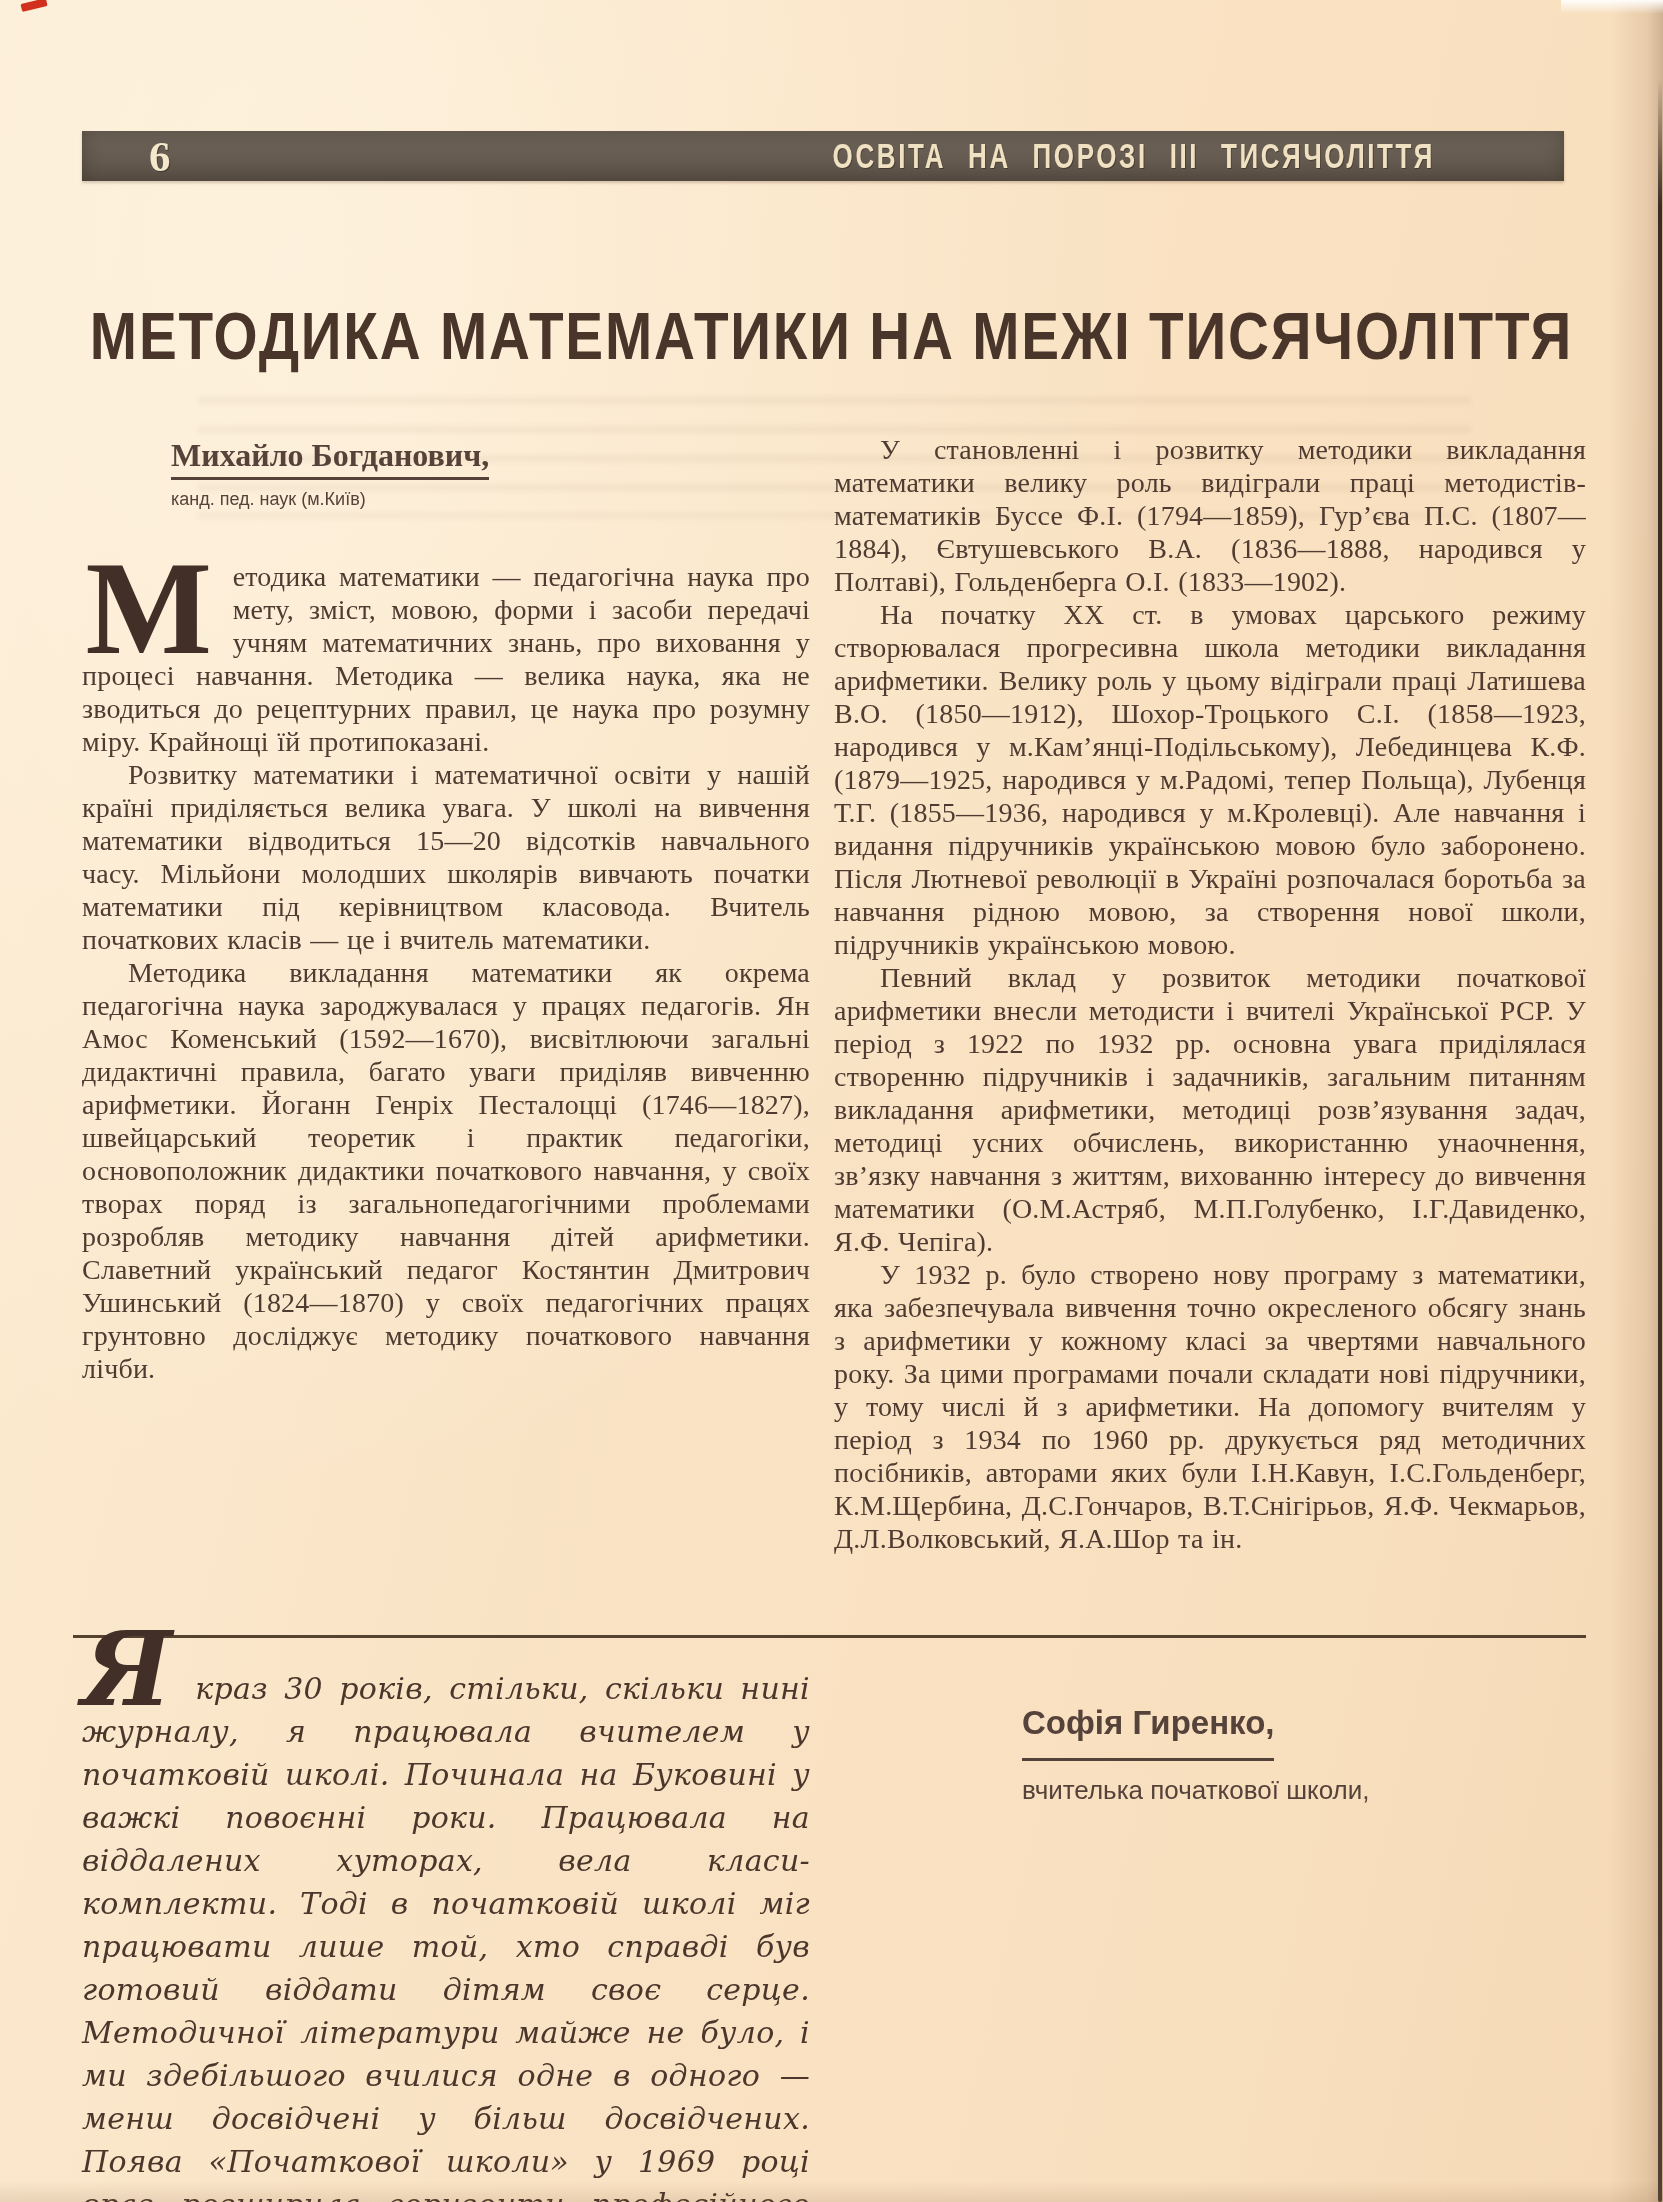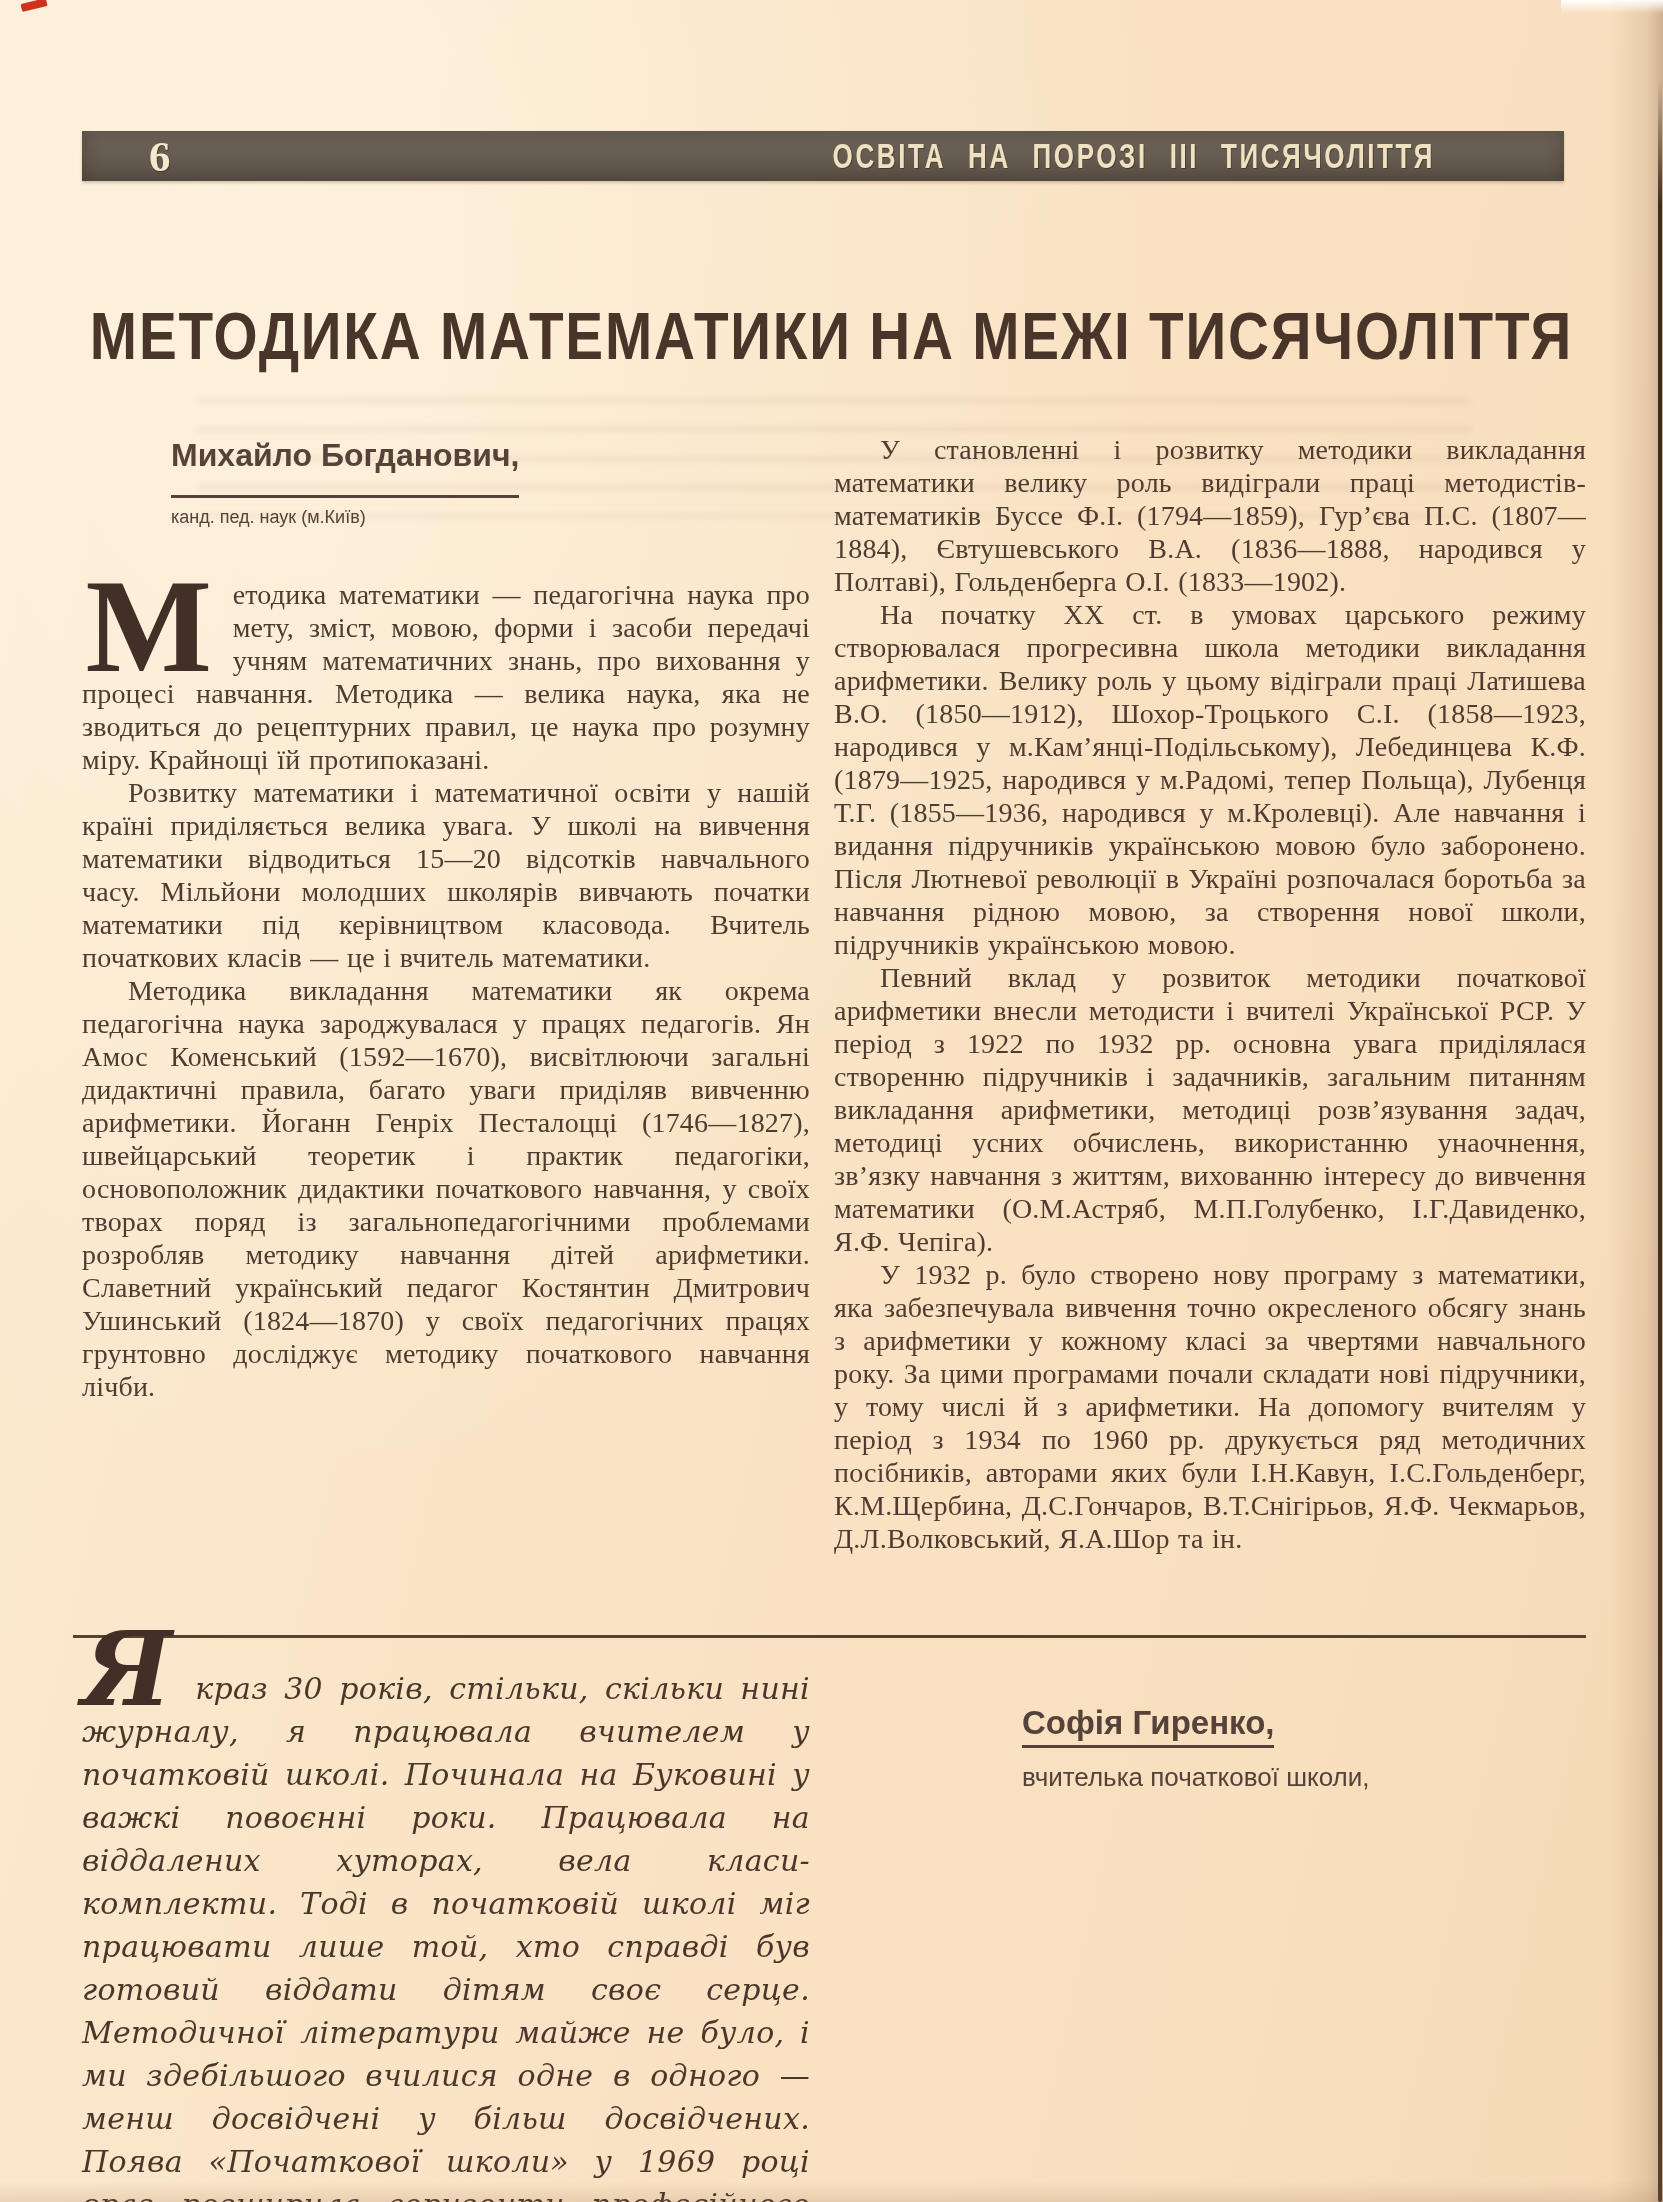--- a/index.html
+++ b/index.html
@@ -57,23 +57,23 @@
     white-space:nowrap;
   }
   
   .content{position:absolute;left:82px;top:433px;width:1504px;display:flex;}
   .col-left{width:728px;}
   .col-gap{width:24px;flex:none;}
   .col-right{width:752px;}
   
   .author-block{margin:5.2px 0 50px 89px;}
   .author-name{
-    display:inline-block;font-family:Liberation Sans, sans-serif;font-weight:bold;
+    display:inline-block;font-family:Liberation Serif, serif;font-weight:bold;
     font-size:32px;color:#57423a;line-height:1.1;
-    border-bottom:3.4px solid #57423a;padding-bottom:22px;
+    border-bottom:3.4px solid #57423a;padding-bottom:4px;
   }
   .author-cred{
     font-family:"Liberation Sans",sans-serif;font-size:18px;color:#57423a;margin-top:8.6px;
   }
   
   .body-par{
     margin:0;font-size:28px;line-height:33px;text-align:justify;
     color:#4f3b31;letter-spacing:0.2px;word-spacing:1.3px;
   }
   .ind{text-indent:46px;}
@@ -95,21 +95,21 @@
   .dc2{float:left;width:103px;height:43px;margin-right:10.3px;position:relative;}
   .dc2 > span{
     position:absolute;left:0;bottom:-10.3px;
     font-family:"DejaVu Serif",serif;font-style:italic;font-weight:bold;
     font-size:102px;line-height:1;color:#422f27;
   }
   
   .signature{margin:38px 0 0 188px;}
   .sig-name{
     display:inline-block;font-family:"Liberation Sans",sans-serif;font-weight:bold;
-    font-size:33px;color:#55423a;border-bottom:3.4px solid #55423a;padding-bottom:4px;line-height:1.1;
+    font-size:33px;color:#55423a;border-bottom:3.4px solid #55423a;padding-bottom:17px;line-height:1.1;
   }
   .sig-role{font-family:"Liberation Sans",sans-serif;font-size:26px;color:#55423a;margin-top:13.8px;}
 </style>
 </head>
 <body>
 
 <div class="page">
 
   <div class="red-mark"></div>
   <div class="ghost-stripes"></div>

